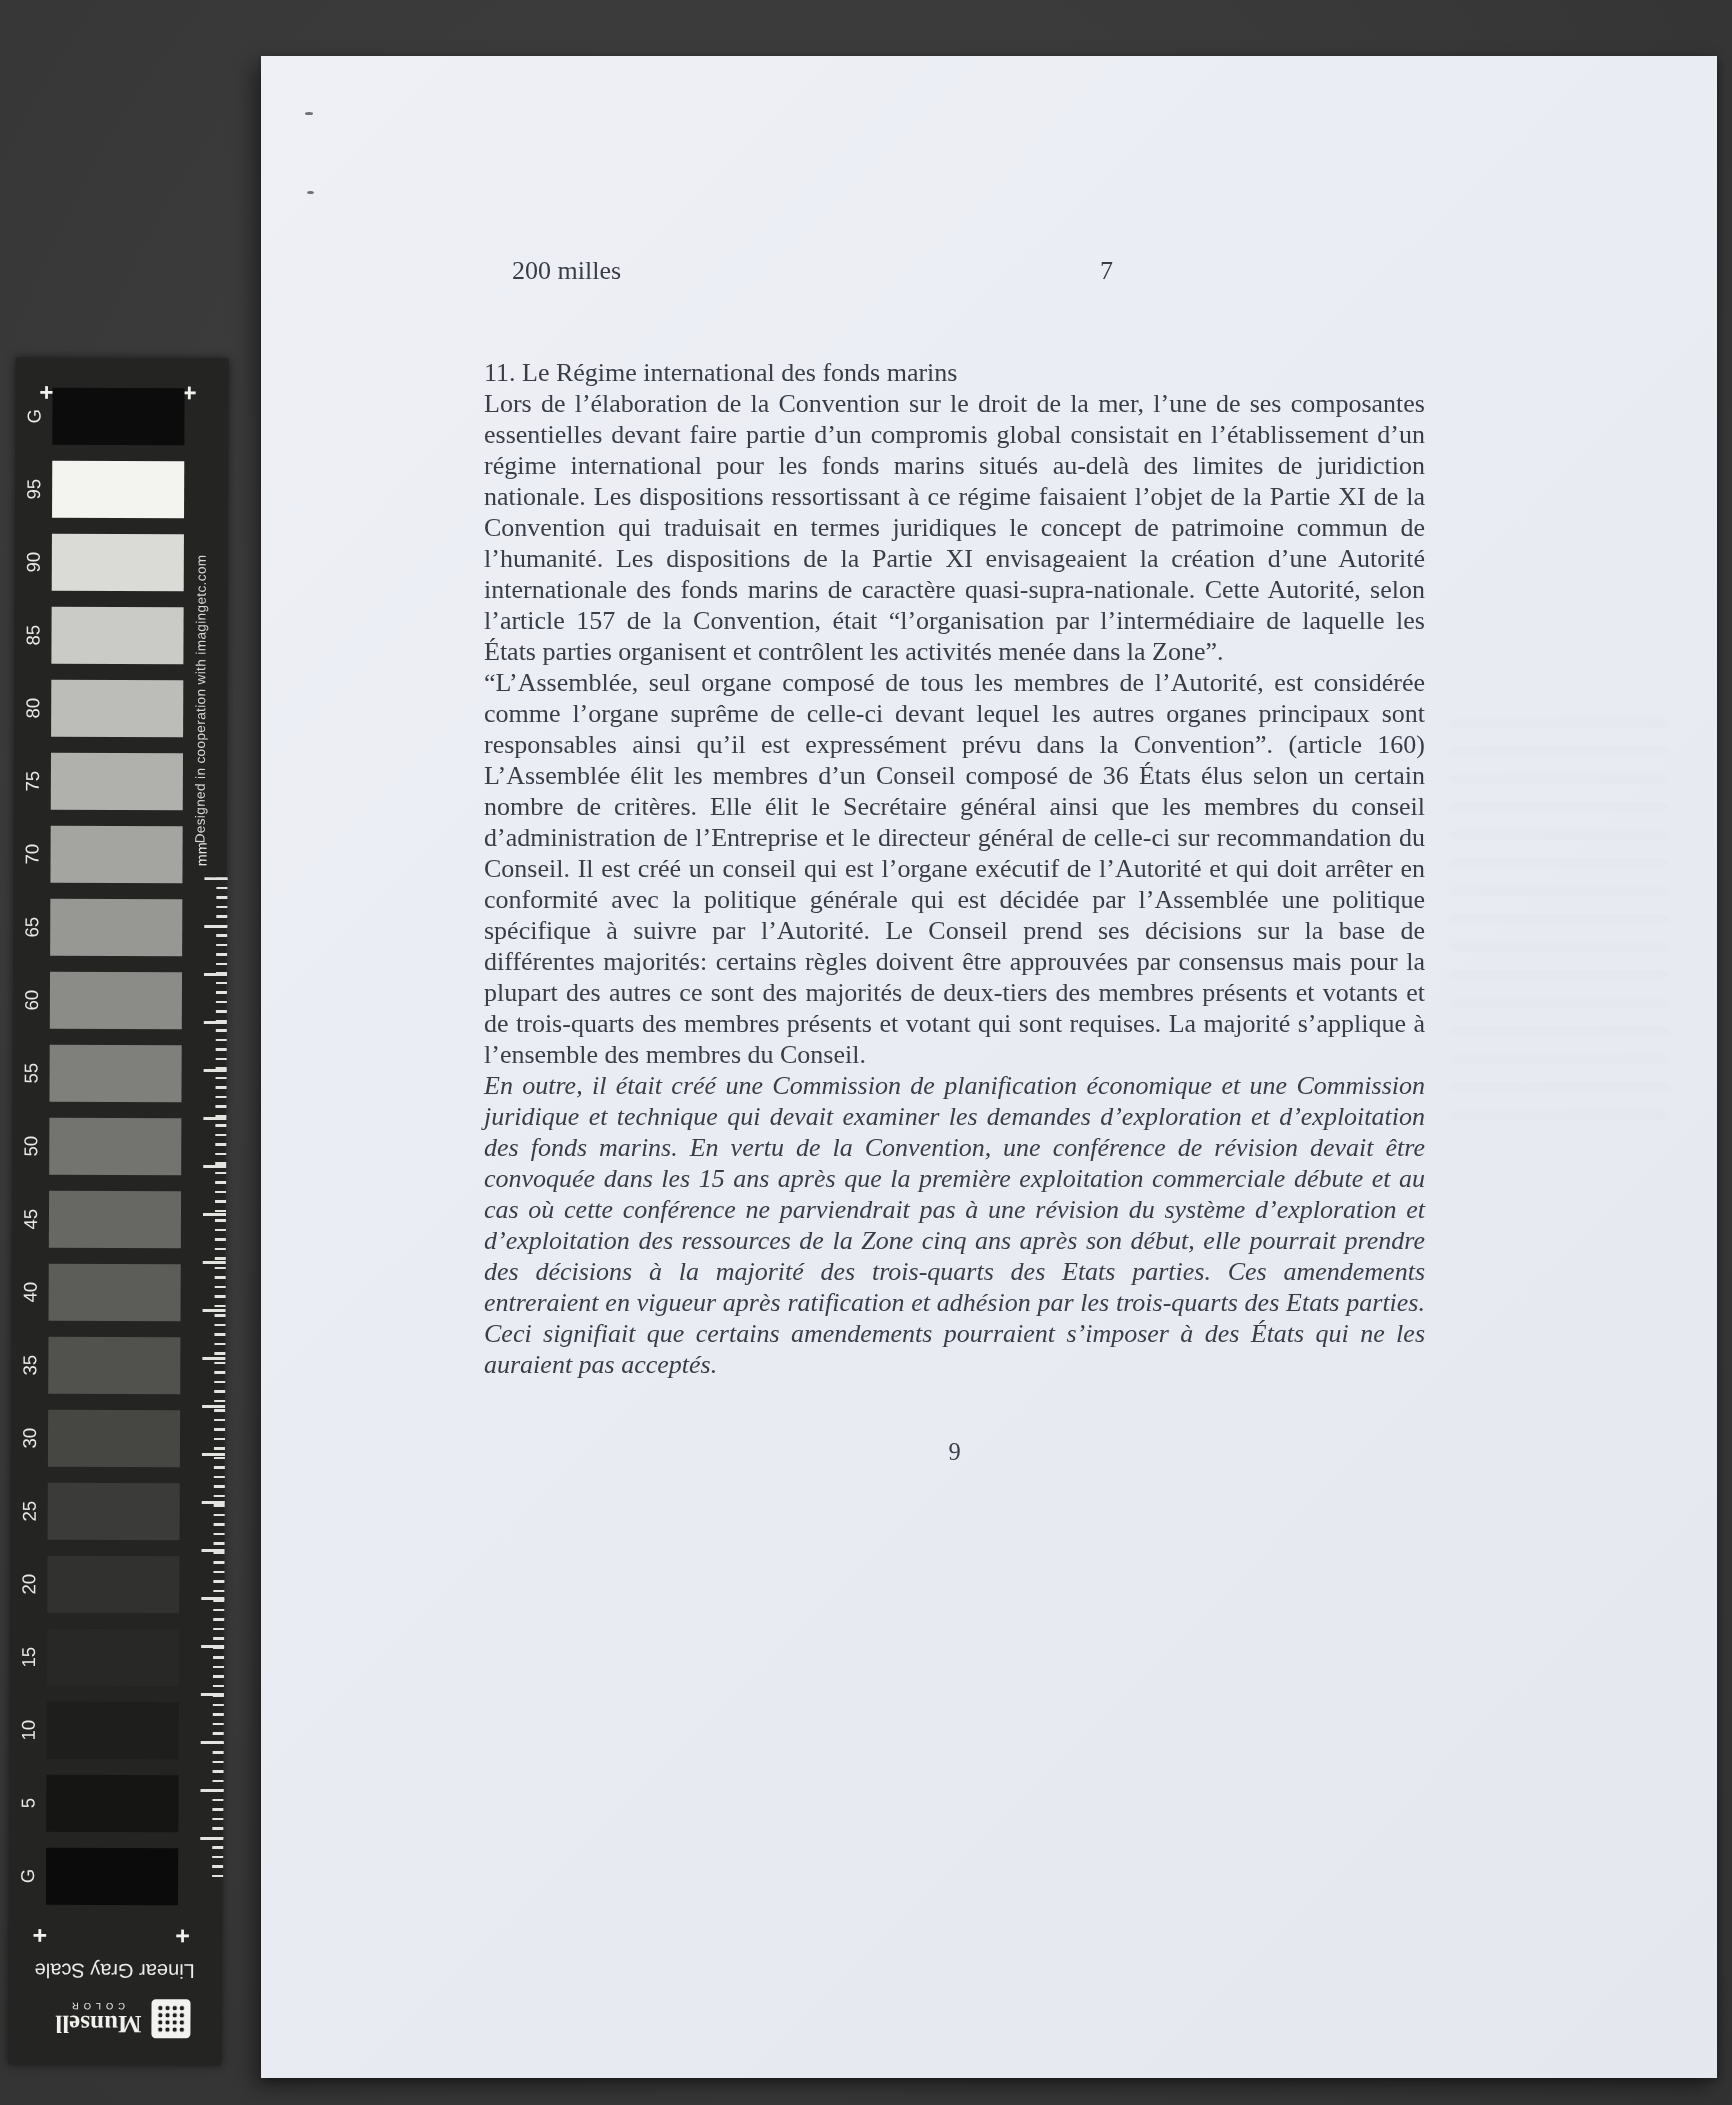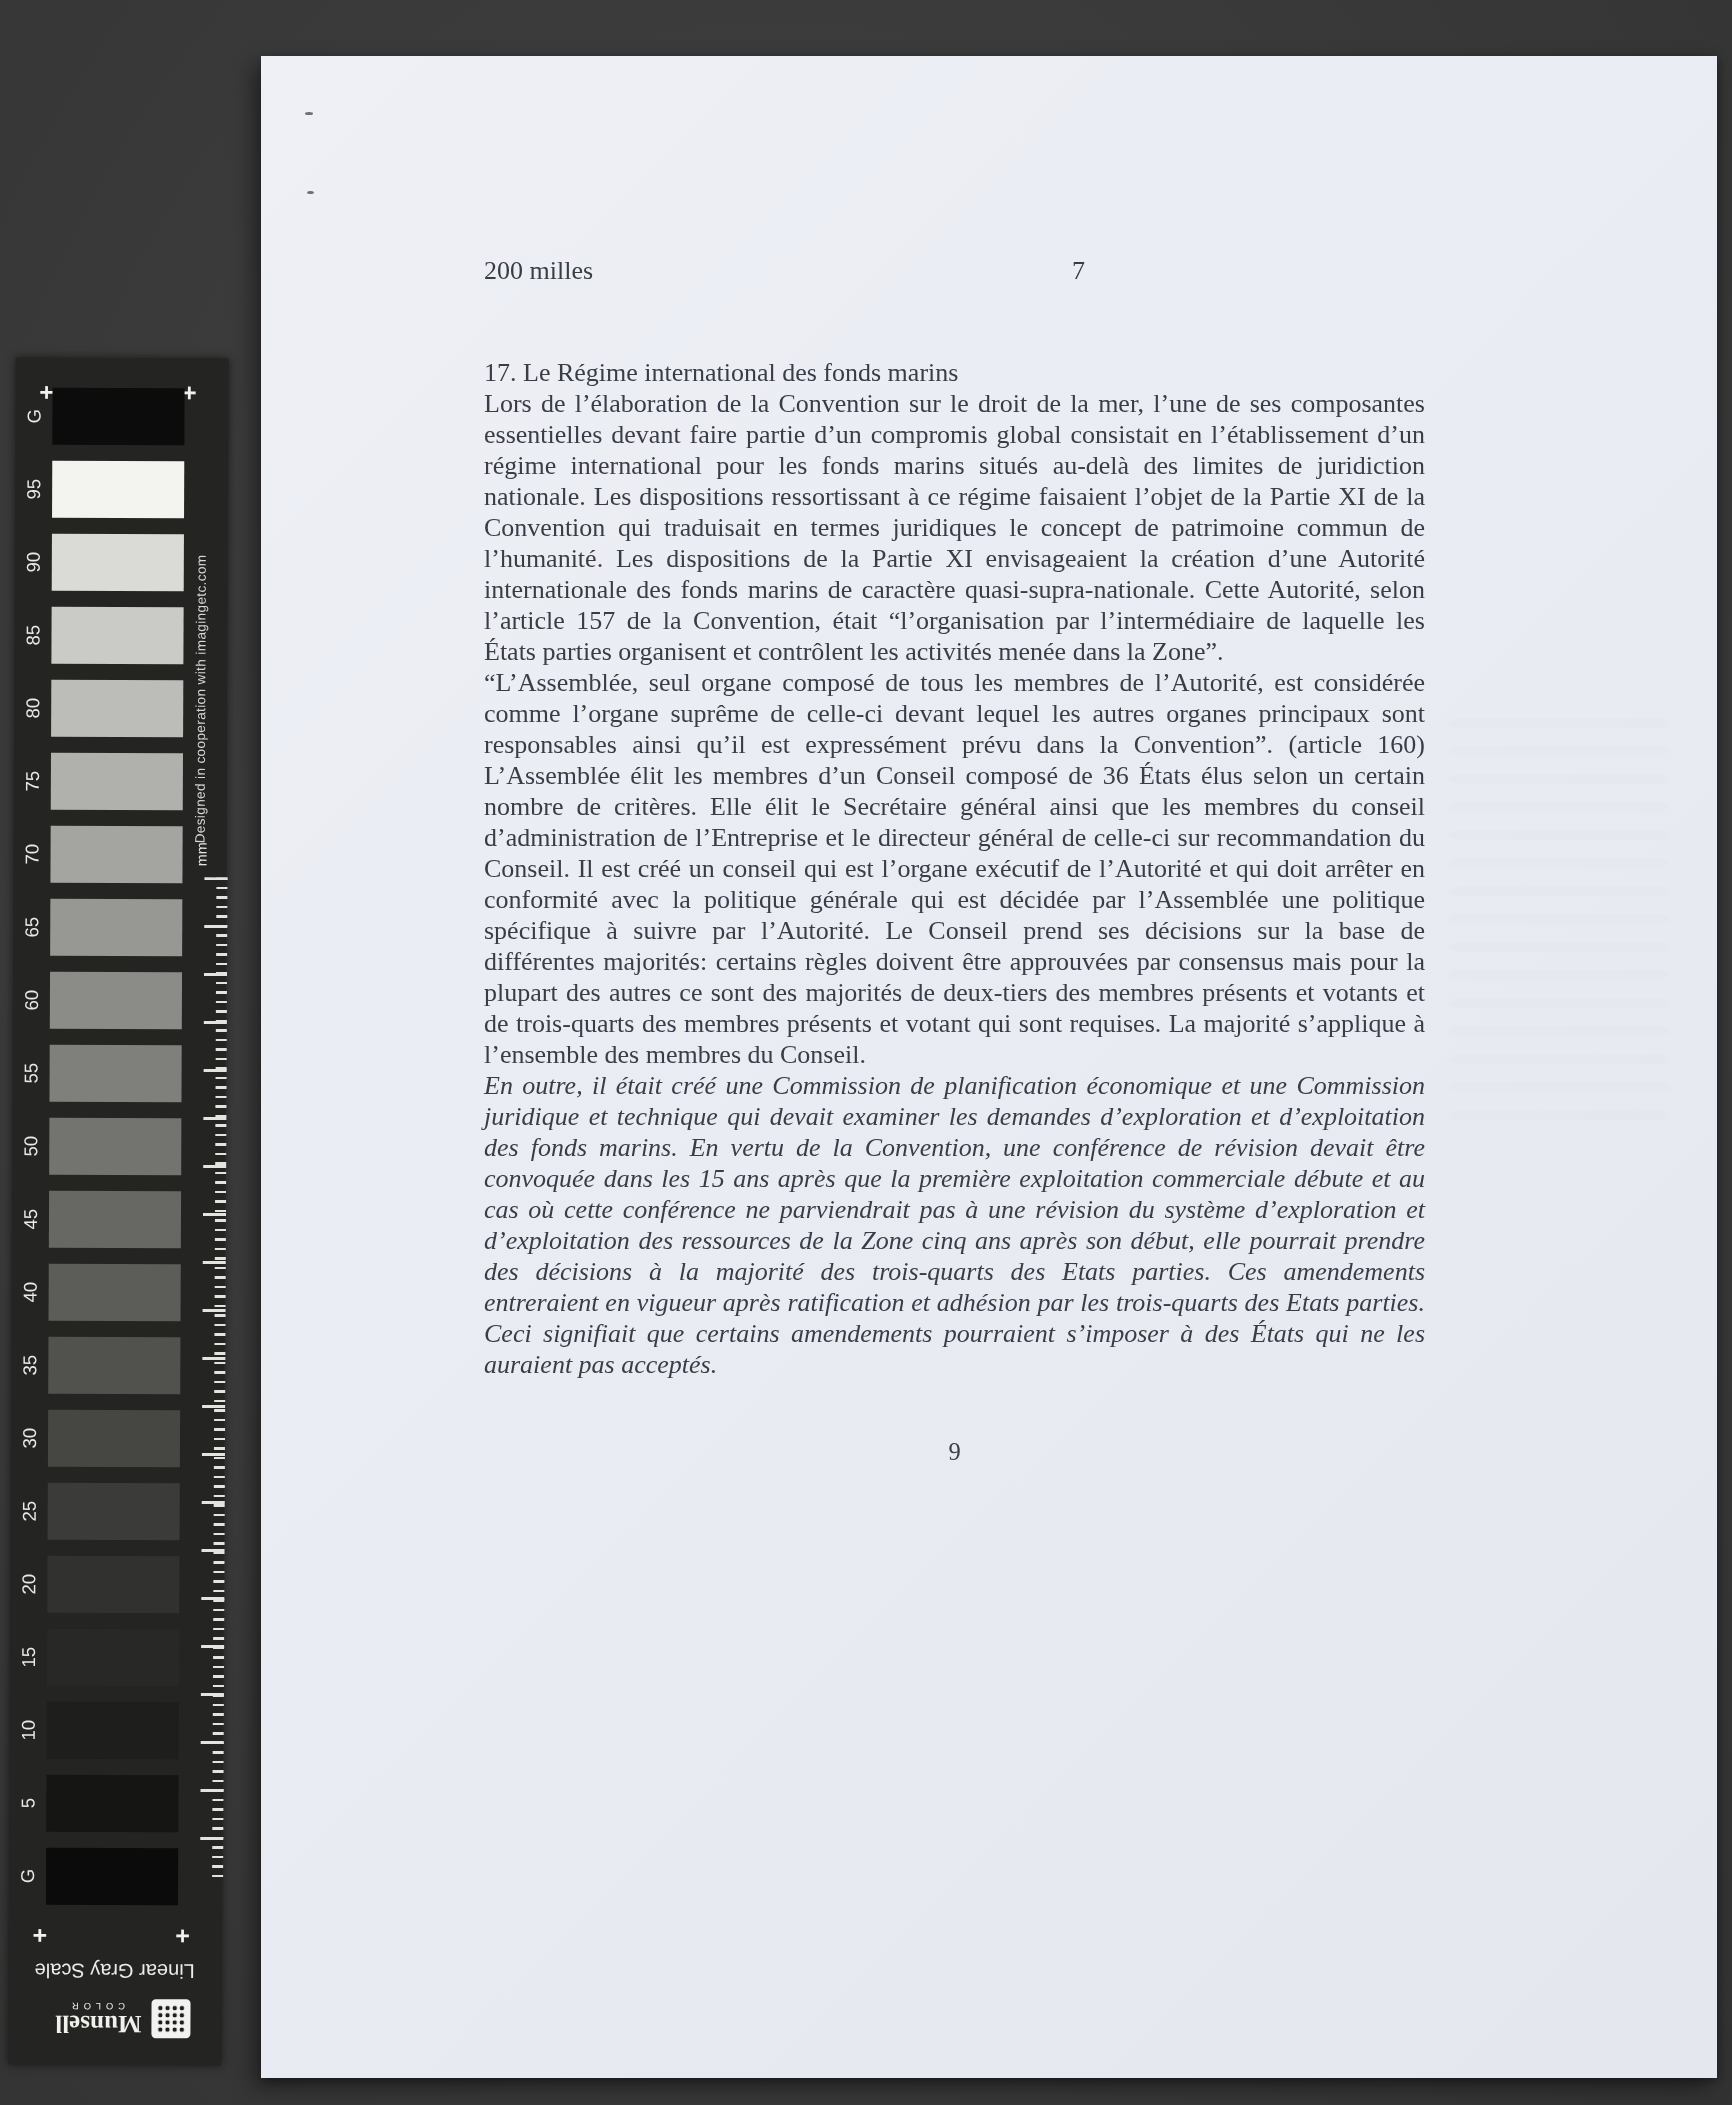--- a/index.html
+++ b/index.html
@@ -70,21 +70,21 @@
   .bleed {
     position:absolute; right:49px; top:666px; width:219px; height:396px;
     background:repeating-linear-gradient(to bottom, rgba(88,93,114,.5) 0 2.5px, transparent 2.5px 28px);
     filter:blur(2.5px); opacity:.12;
   }
   .content {
     position:absolute; left:223px; top:199px; width:941px;
     color:#3a3d48; font-family:"Liberation Serif", serif;
     font-size:26px; line-height:31px;
   }
-  .stat-row { position:relative; height:31px; }
+  .stat-row { position:relative; height:31px;margin-left:28px; }
   .r2 { margin-top:38px; }
   .stat-value { position:absolute; left:588px; top:0; }
   .note { margin:63px 0 0 0; text-align:justify; text-align-last:left; }
   .heading { margin:71px 0 0 0; font-size:26px; font-weight:normal; line-height:31px; }
   p.para { margin:0; text-align:justify; text-align-last:left; }
   .mt-p1 { margin-top:29.5px; }
   .mt-p2 { margin-top:27px; }
   .mt-p3 { margin-top:59px;font-style:italic; }
   .mt-p4 { margin-top:55px; }
   .page-number { margin-top:56px; text-align:center; font-size:24.5px; }
@@ -208,21 +208,21 @@
     <div class="speck s2"></div>
     <div class="bleed"></div>
 
     <div class="content">
       <div class="stat-row r1">
         <span class="stat-label">200 milles</span>
         <span class="stat-value">7</span>
       </div>
 
 
-      <h2 class="heading">17. Le Régime international des fonds marins</h2>
+      <h2 class="heading">11. Le Régime international des fonds marins</h2>
 
       <p class="para mt-p1">Lors de l’élaboration de la Convention sur le droit de la mer, l’une de ses composantes essentielles devant faire partie d’un compromis global consistait en l’établissement d’un régime international pour les fonds marins situés au-delà des limites de juridiction nationale. Les dispositions ressortissant à ce régime faisaient l’objet de la Partie XI de la Convention qui traduisait en termes juridiques le concept de patrimoine commun de l’humanité. Les dispositions de la Partie XI envisageaient la création d’une Autorité internationale des fonds marins de caractère quasi-supra-nationale. Cette Autorité, selon l’article 157 de la Convention, était “l’organisation par l’intermédiaire de laquelle les États parties organisent et contrôlent les activités menée dans la Zone”.</p>
       <p class="para mt-p2">“L’Assemblée, seul organe composé de tous les membres de l’Autorité, est considérée comme l’organe suprême de celle-ci devant lequel les autres organes principaux sont responsables ainsi qu’il est expressément prévu dans la Convention”. (article 160) L’Assemblée élit les membres d’un Conseil composé de 36 États élus selon un certain nombre de critères. Elle élit le Secrétaire général ainsi que les membres du conseil d’administration de l’Entreprise et le directeur général de celle-ci sur recommandation du Conseil. Il est créé un conseil qui est l’organe exécutif de l’Autorité et qui doit arrêter en conformité avec la politique générale qui est décidée par l’Assemblée une politique spécifique à suivre par l’Autorité. Le Conseil prend ses décisions sur la base de différentes majorités: certains règles doivent être approuvées par consensus mais pour la plupart des autres ce sont des majorités de deux-tiers des membres présents et votants et de trois-quarts des membres présents et votant qui sont requises. La majorité s’applique à l’ensemble des membres du Conseil.</p>
       <p class="para mt-p3">En outre, il était créé une Commission de planification économique et une Commission juridique et technique qui devait examiner les demandes d’exploration et d’exploitation des fonds marins. En vertu de la Convention, une conférence de révision devait être convoquée dans les 15 ans après que la première exploitation commerciale débute et au cas où cette conférence ne parviendrait pas à une révision du système d’exploration et d’exploitation des ressources de la Zone cinq ans après son début, elle pourrait prendre des décisions à la majorité des trois-quarts des Etats parties. Ces amendements entreraient en vigueur après ratification et adhésion par les trois-quarts des Etats parties. Ceci signifiait que certains amendements pourraient s’imposer à des États qui ne les auraient pas acceptés.</p>
 
       <div class="page-number">9</div>
     </div>
   </div>
 
 </div>

